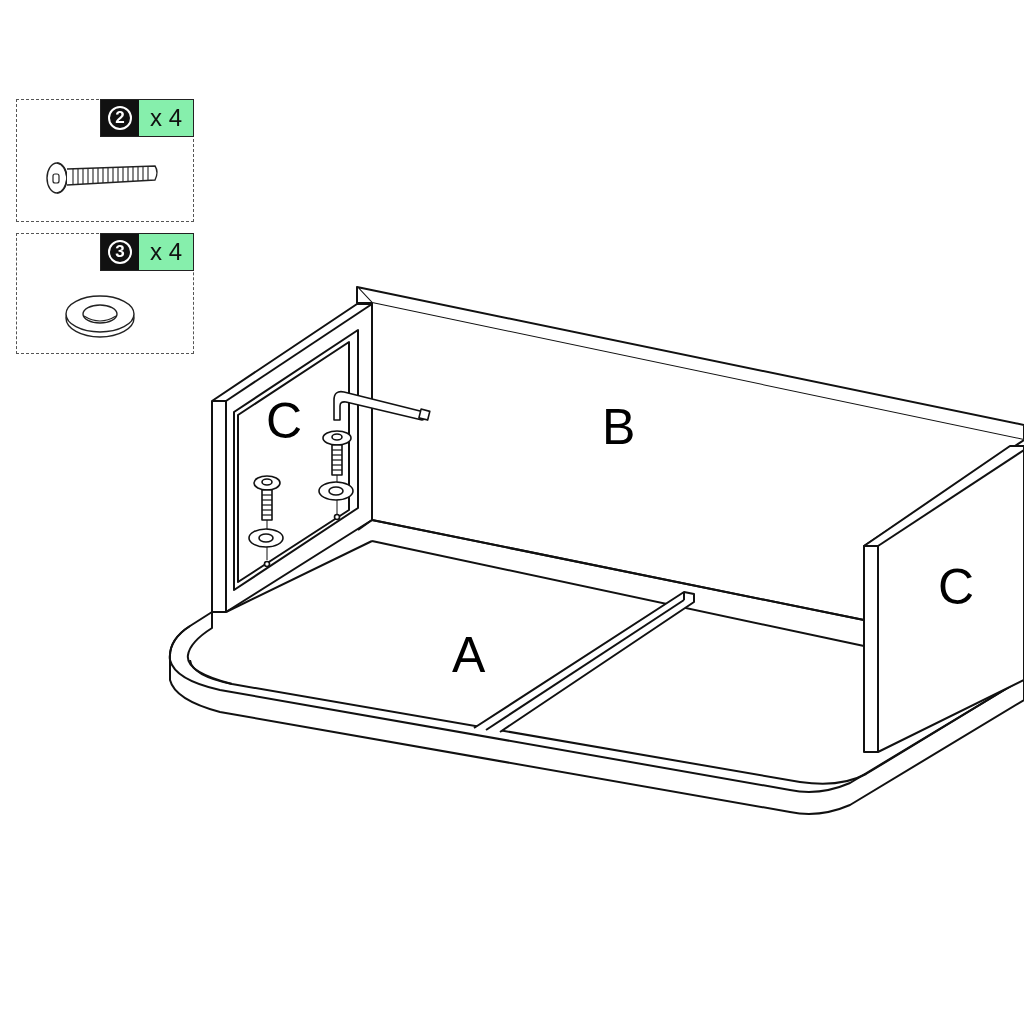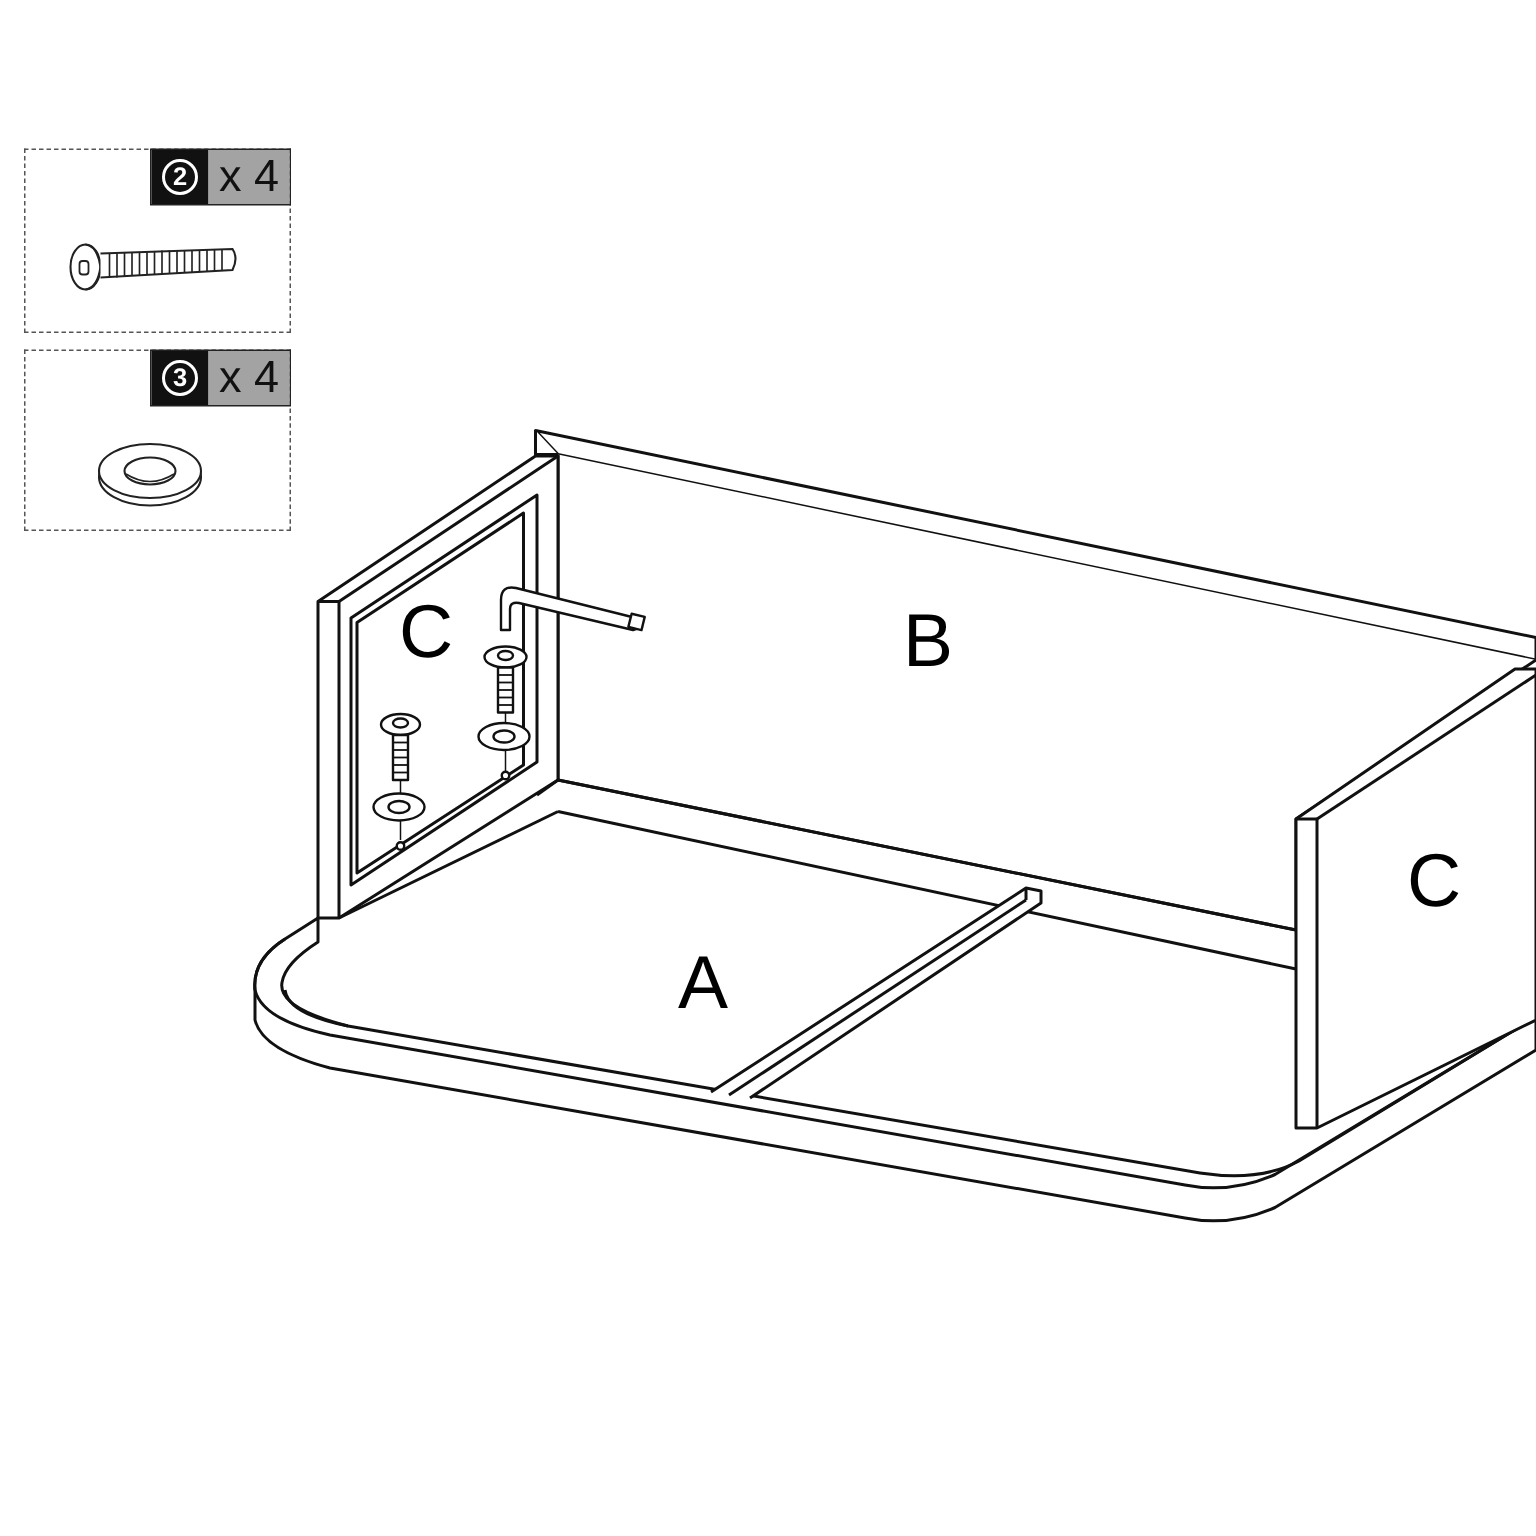--- a/index.html
+++ b/index.html
@@ -1,21 +1,21 @@
 <!DOCTYPE html>
 <html><head>
 <meta charset="utf-8">
 <style>
   html, body { margin:0; padding:0; background:#ffffff; }
   body { width:1024px; height:1024px; position:relative; overflow:hidden; font-family:"Liberation Sans", sans-serif; }
   .parts-box { position:absolute; border:1.3px dashed #555; box-sizing:border-box; background:#fff; }
   .qty-tag { position:absolute; right:-1px; top:-1px; height:38px; display:flex; border:1.3px solid #222; box-sizing:border-box; }
   .qty-badge { width:38px; background:#111; display:flex; align-items:center; justify-content:center; }
   .qty-badge span { width:24px; height:24px; border-radius:50%; border:2px solid #fff; color:#fff; background:#111; display:flex; align-items:center; justify-content:center; font-weight:bold; font-size:17px; box-sizing:border-box; }
-  .qty-count { width:54px; background:#a3a3a3; display:flex; align-items:center; justify-content:center; font-size:30px; color:#111; }
+  .qty-count { width:54px; background:#86efac; display:flex; align-items:center; justify-content:center; font-size:24px; color:#111; }
   .part-icon { position:absolute; }
   svg.main { position:absolute; left:0; top:0; }
   .panel-label { position:absolute; font-size:50px; color:#000; line-height:1; }
 </style>
 </head>
 <body>
 
 <div class="parts-box" style="left:16px;top:99px;width:178px;height:123px;">
   <div class="qty-tag">
     <div class="qty-badge">

